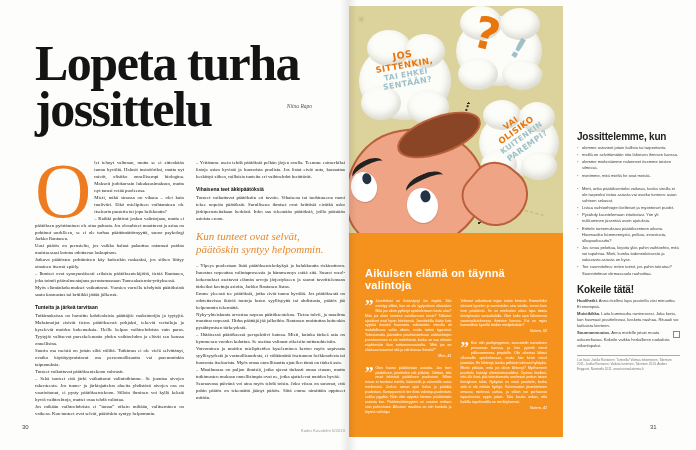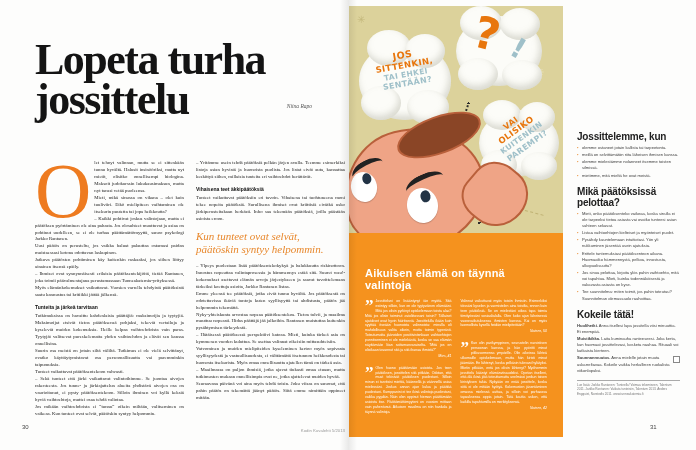--- a/index.html
+++ b/index.html
@@ -5,21 +5,21 @@
   html,body { margin:0; padding:0; background:#e9e9e7; }
   .spread {
     position:relative; width:696px; height:450px; margin:0 auto;
     background:#fdfdfc; overflow:hidden;
     font-family:"Liberation Sans", sans-serif; color:#1b1b1b;
   }
   
   .title {
     position:absolute; left:35px; top:40px;
     font-family:"Liberation Serif", serif; font-weight:bold;
-    font-size:44px; line-height:0.92; letter-spacing:-1.5px; color:#141414;
+    font-size:50px; line-height:0.92; letter-spacing:-1.5px; color:#141414;
   }
   .byline {
     position:absolute; left:238px; top:103px; width:74px; text-align:right;
     font-family:"Liberation Serif", serif; font-style:italic;
     font-size:5.5px; color:#555;
   }
   .standfirst {
     position:absolute; left:35px; top:125px; width:302px;
     font-size:7.6px; line-height:1.4; color:#4d4d4d;
   }
@@ -253,21 +253,20 @@
   </div>
 
   <div class="sidebar">
     <div class="sidehead">Jossittelemme, kun</div>
     <ul class="sidelist">
       <li><span class="bdot">•</span><span>olemme ostaneet jotain kallista tai tarpeetonta.</span></li>
       <li><span class="bdot">•</span><span>meillä on selvittämätön riita läheisen ihmisen kanssa.</span></li>
       <li><span class="bdot">•</span><span>olemme mielestämme nolanneet itsemme toisten silmissä.</span></li>
       <li><span class="bdot">•</span><span>mietimme, mitä mieltä he ovat meistä.</span></li>
     </ul>
-    <div class="sidehead">Mikä päätöksissä pelottaa?</div>
     <ul class="sidelist">
       <li><span class="bdot">•</span><span>Mieti, onko päätöksenteko vaikeaa, koska sinulla ei ole tarpeeksi tietoa asiasta vai ovatko tunteesi asian suhteen sekavat.</span></li>
       <li><span class="bdot">•</span><span>Listaa vaihtoehtojen kielteiset ja myönteiset puolet.</span></li>
       <li><span class="bdot">•</span><span>Pysähdy kuuntelemaan intuitiotasi. Yön yli nukkuminen jäsentää usein ajatuksia.</span></li>
       <li><span class="bdot">•</span><span>Erittele tuntemuksiasi päätöksenteon aikana. Huomaatko hämmennystä, pelkoa, innostusta, ulkopuolisuutta?</span></li>
       <li><span class="bdot">•</span><span>Jos sinua pelottaa, kirjoita ylös pahin vaihtoehto, mitä voi tapahtua. Mieti, kuinka todennäköisestä ja vakavasta asiasta on kyse.</span></li>
       <li><span class="bdot">•</span><span>Tee suunnitelma: miten toimit, jos pahin toteutuu? Suunnitelman olemassaolo rauhoittaa.</span></li>
     </ul>
     <div class="sidehead">Kokeile tätä!</div>
     <div class="tip">

